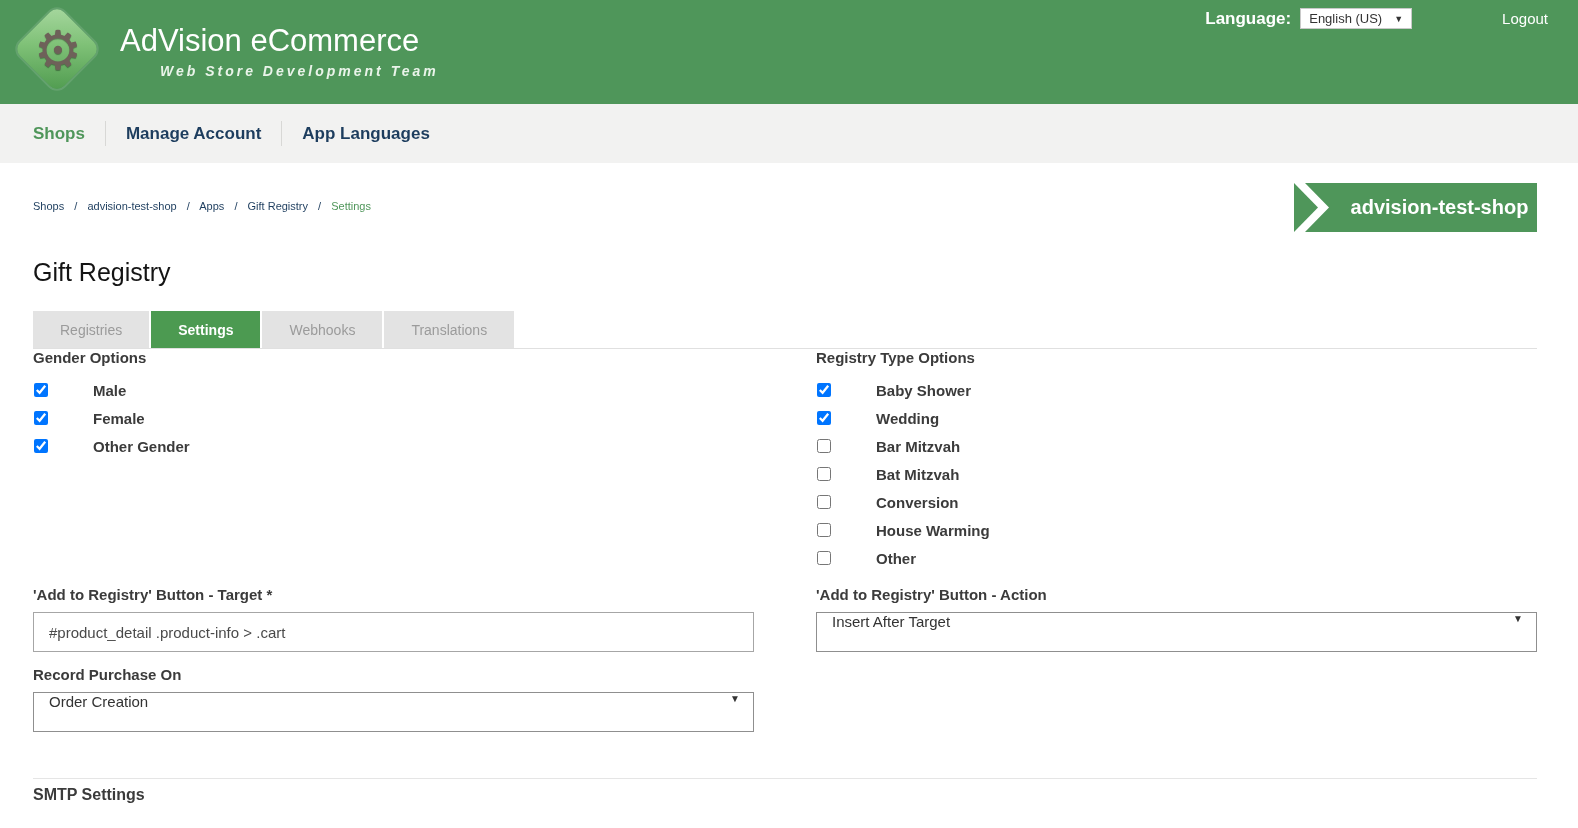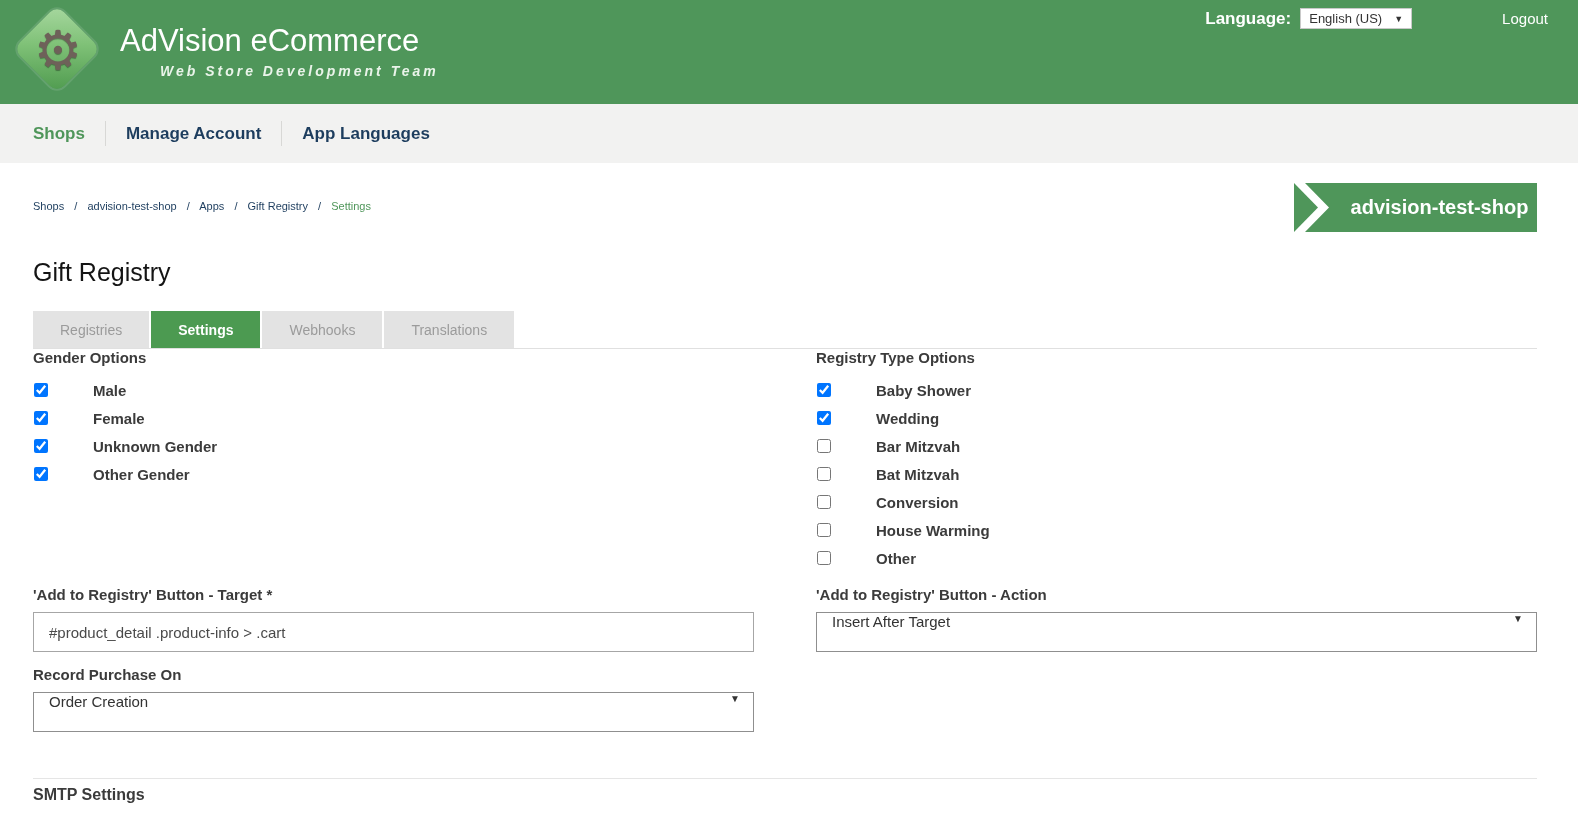--- a/index.html
+++ b/index.html
@@ -177,24 +177,20 @@
       <label class="checkbox-row">
         <input type="checkbox" checked="" style="">
         <span class="checkbox-text">Male</span>
       </label>
       <label class="checkbox-row">
         <input type="checkbox" checked="" style="">
         <span class="checkbox-text">Female</span>
       </label>
       <label class="checkbox-row">
         <input type="checkbox" checked="" style="">
-        <span class="checkbox-text">Unknown Gender</span>
-      </label>
-      <label class="checkbox-row">
-        <input type="checkbox" checked="" style="">
         <span class="checkbox-text">Other Gender</span>
       </label>
     </div>
 
     <div>
       <div class="group-label">Registry Type Options</div>
       <label class="checkbox-row">
         <input type="checkbox" checked="" style="">
         <span class="checkbox-text">Baby Shower</span>
       </label>

